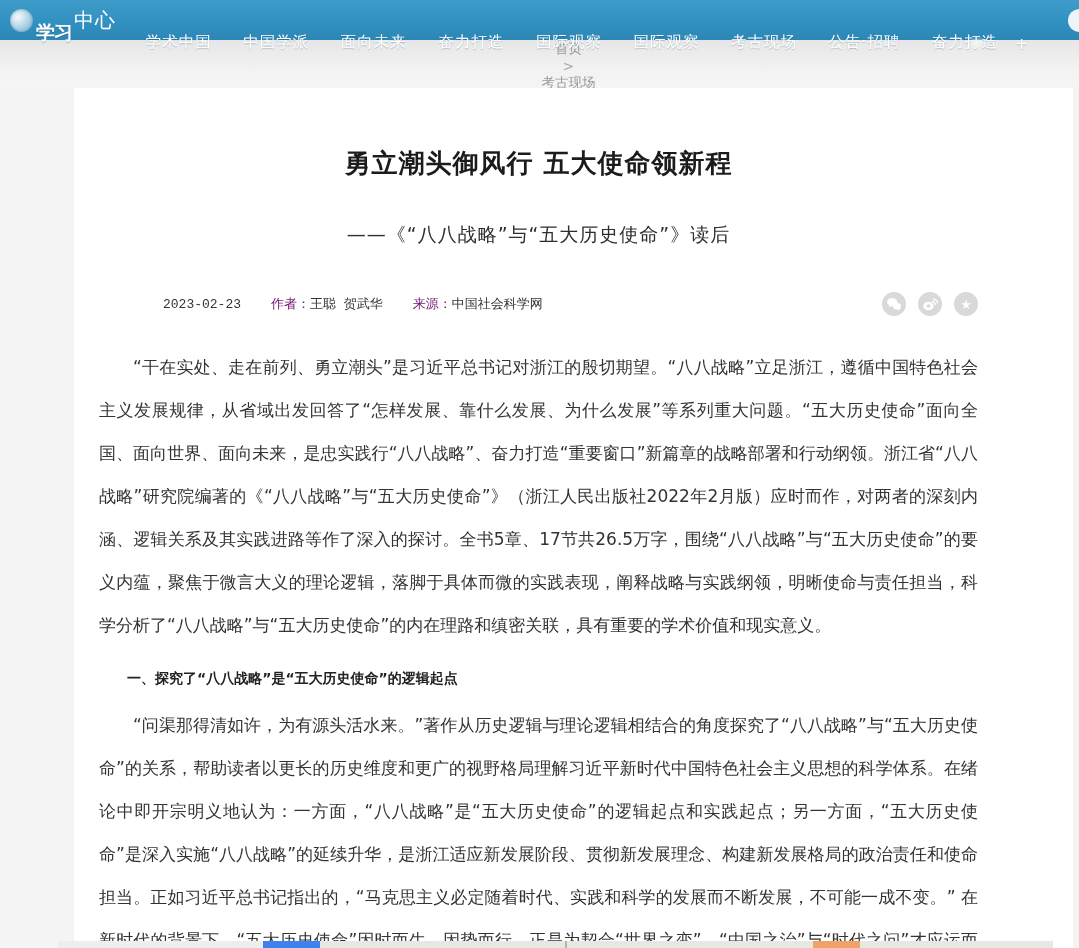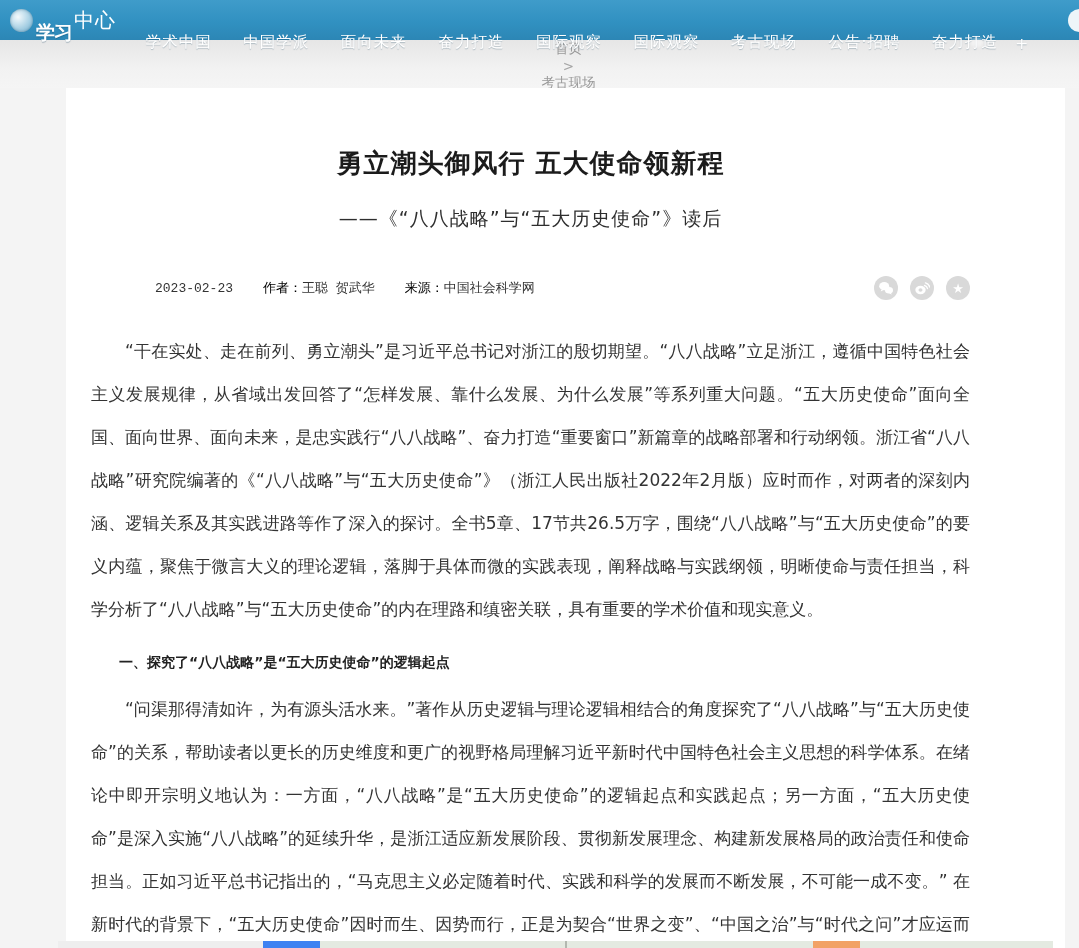--- a/index.html
+++ b/index.html
@@ -88,53 +88,53 @@
     font-size: 13.5px;
     color: #999;
     flex-direction: column;
   }
   .breadcrumb-bar a { color: #999; text-decoration: none; cursor: pointer; }
   .breadcrumb-bar .sep { margin: 0 7px; color: #a5a5a5; }
 
   
   .card {
     position: absolute;
-    left: 66px; top: 88px;
+    left: 74px; top: 88px;
     width: 999px; height: 860px;
     background: #fff;
     overflow: hidden;
   }
   .card-inner { padding: 50px 95px 30px 25px; }
 
   .article-title {
     text-align: center;
     font-size: 26px;
     font-weight: bold;
     color: #1b1b1b;
     letter-spacing: 1px;
     margin-top: 8px;
   }
   .article-subtitle {
     text-align: center;
     font-size: 19px;
     font-weight: normal;
     color: #2e2e2e;
-    margin-top: 25px;
+    margin-top: 41px;
     letter-spacing: 1px;
   }
 
   .meta-row {
     margin-top: 44px;
     display: flex;
     align-items: center;
     font-size: 13px;
     color: #333;
     padding-left: 64px;
   }
-  .meta-label { color: #000000; }
+  .meta-label { color: #701a75; }
   .meta-value { color: #333; font-family: Liberation Mono, monospace; }
   .meta-gap { width: 30px; flex: 0 0 auto; }
   .share-group { margin-left: auto; display: flex; gap: 12px; }
   .share-btn {
     width: 24px; height: 24px;
     border-radius: 50%;
     background: #d9d9d9;
     border: none;
     display: flex;
     align-items: center;

